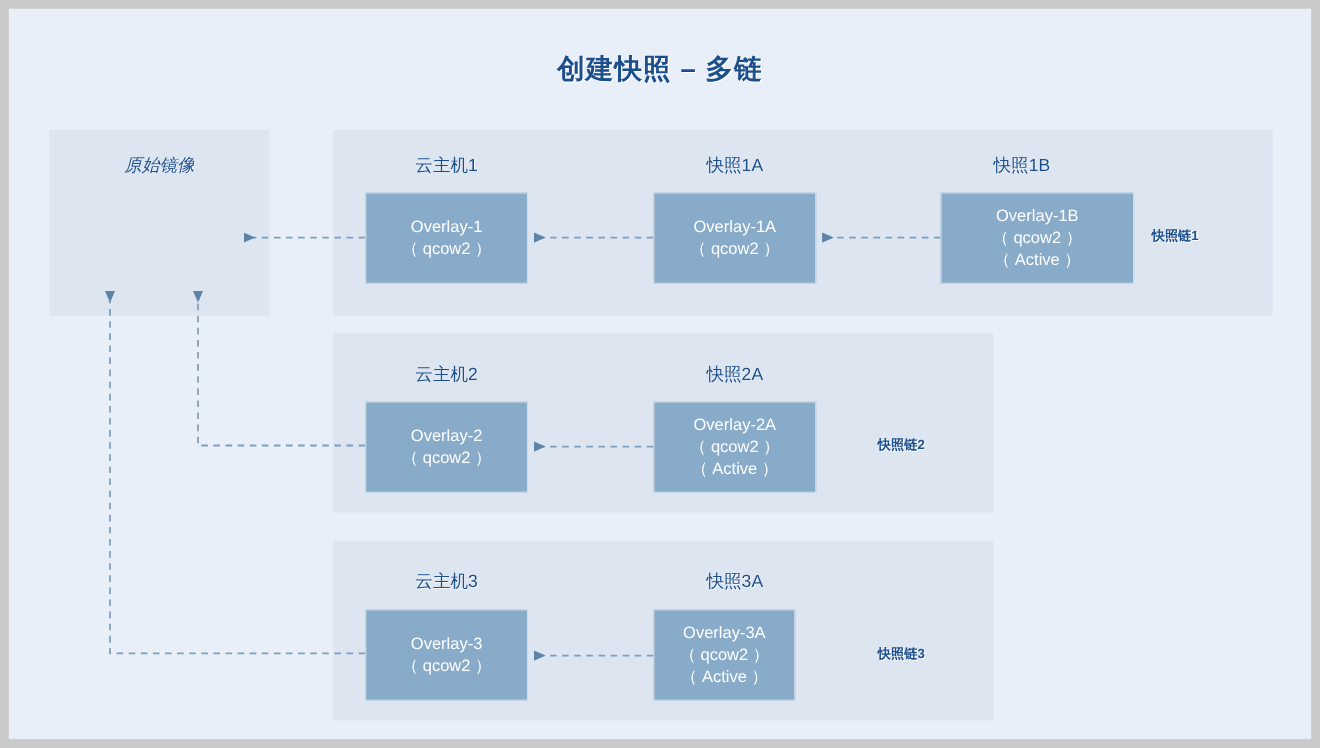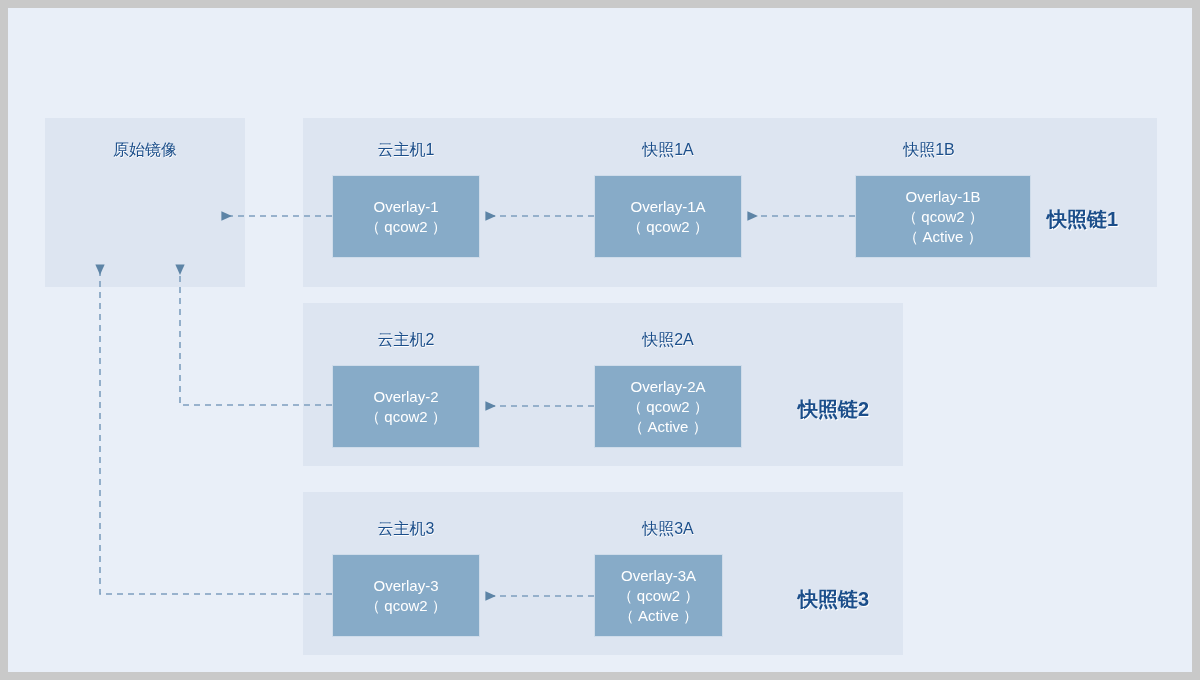--- a/index.html
+++ b/index.html
@@ -61,40 +61,41 @@
     line-height: 20px;
     display: flex;
     flex-direction: column;
     align-items: center;
     justify-content: center;
     text-align: center;
     white-space: nowrap;
   }
   .chain-label {
     position: absolute;
-    font-size: 20px;
+    font-size: 12px;
     font-weight: bold;
     color: #1b4e8a;
     white-space: nowrap;
     text-shadow: 1px 1px 0 #ffffff;
   }
   svg.links {
     position: absolute;
     left: 0;
     top: 0;
     width: 1184px;
     height: 664px;
     pointer-events: none;
   }
 </style>
 </head>
 <body>
 
 <div id="canvas">
 
+  <div class="title">创建快照 – 多链</div>
 
   <div class="panel panel-src"></div>
   <div class="panel panel-c1"></div>
   <div class="panel panel-c2"></div>
   <div class="panel panel-c3"></div>
 
   <svg class="links" viewBox="0 0 1184 664">
     <defs>
       <marker id="arrowL" markerWidth="7" markerHeight="7" refX="6" refY="3.5" orient="auto">
         <polygon points="7,0.6 7,6.4 0.4,3.5" fill="#5d84a6"></polygon>
@@ -114,21 +115,21 @@
       <path d="M 586 398 L 479 398" marker-end="url(#arrowL)"></path>
 
       <path d="M 586 588 L 479 588" marker-end="url(#arrowL)"></path>
 
       <path d="M 324 397 L 172 397 L 172 258" marker-end="url(#arrowU)"></path>
 
       <path d="M 324 586 L 92 586 L 92 258" marker-end="url(#arrowU)"></path>
     </g>
   </svg>
 
-  <div class="col-header" style="left:37px; top:132px; width:200px;">原始镜像</div>
+  <div class="col-header" style="left:37px; top:132px; width:200px;font-style:italic;">原始镜像</div>
 
   <div class="col-header" style="left:324px; top:132px; width:148px;">云主机1</div>
   <div class="node" style="left:324px; top:167px; width:148px; height:83px;">
     <span>Overlay-1</span>
     <span>（ qcow2 ）</span>
   </div>
 
   <div class="col-header" style="left:586px; top:132px; width:148px;">快照1A</div>
   <div class="node" style="left:586px; top:167px; width:148px; height:83px;">
     <span>Overlay-1A</span>

